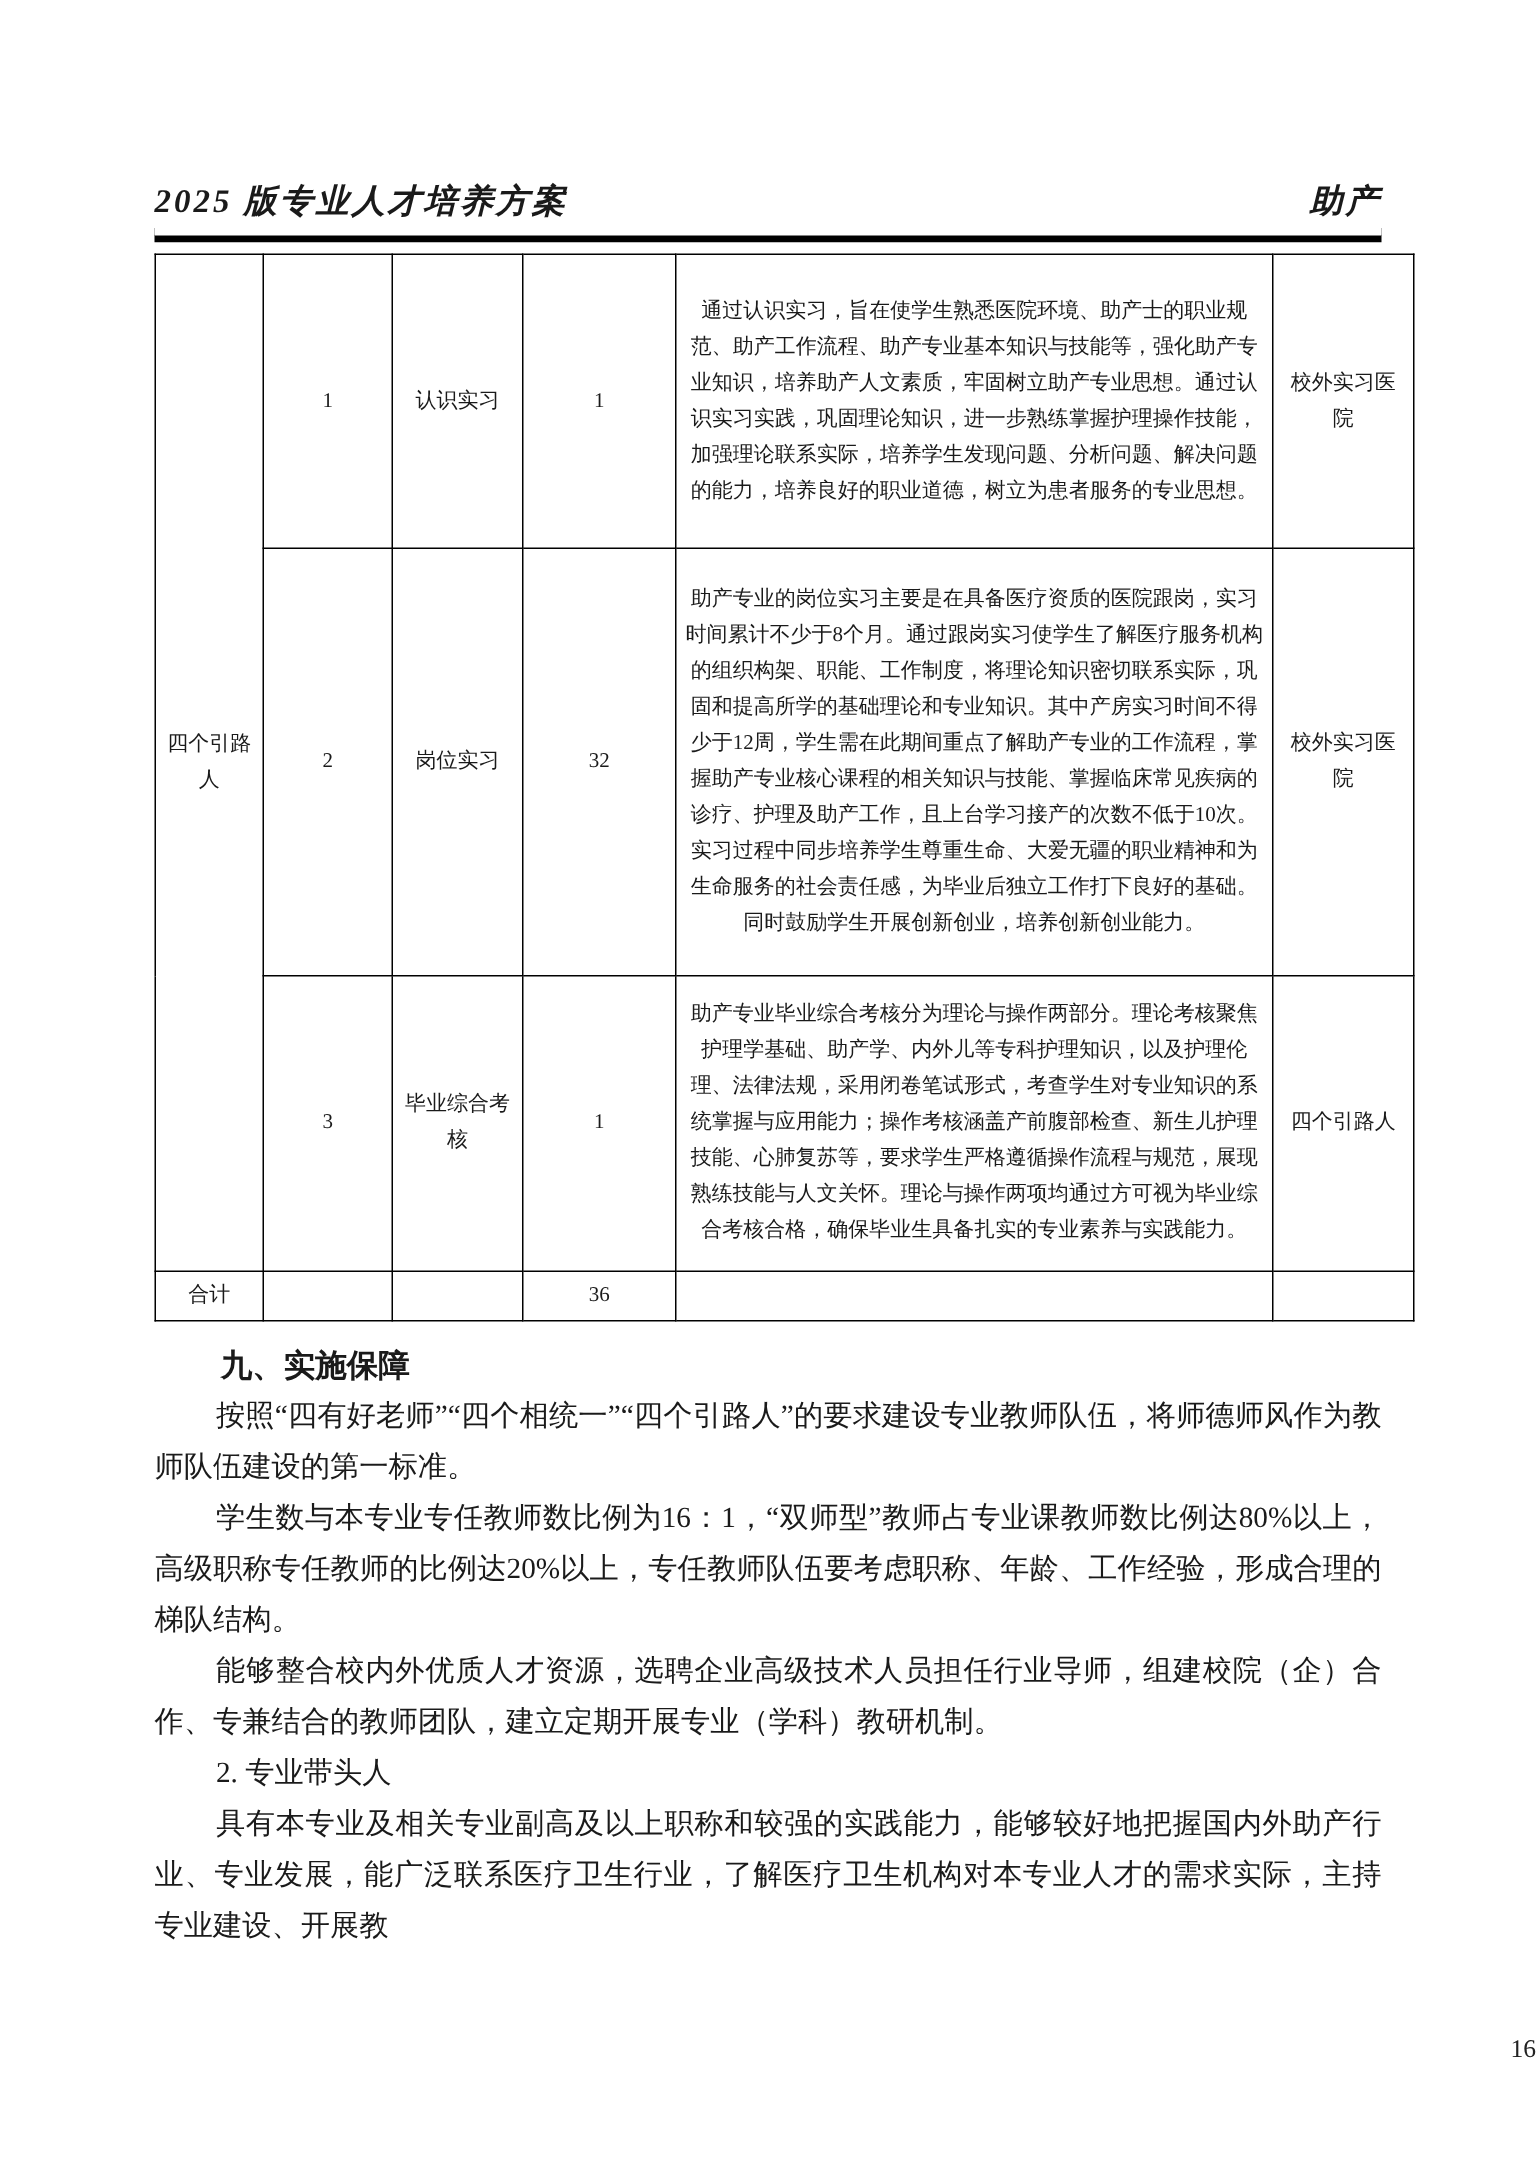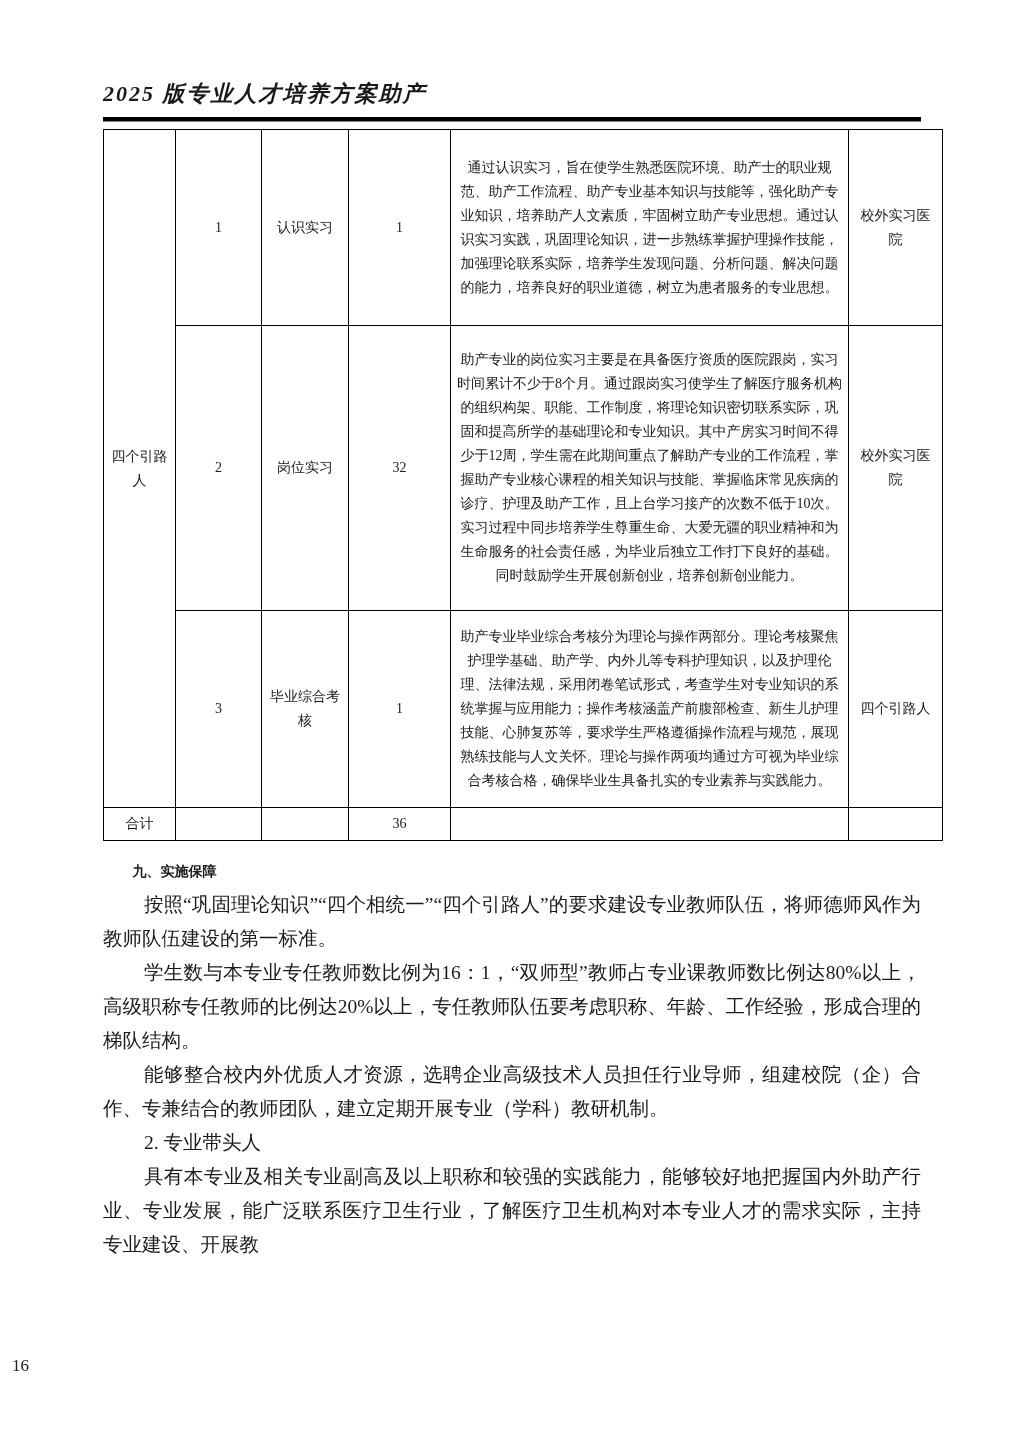--- a/index.html
+++ b/index.html
@@ -10,22 +10,22 @@
     margin:0 auto;
     background:#ffffff;
     color:#1a1a1a;
     font-family:"Liberation Serif", serif;
     overflow:hidden;
   }
   .content { width:818px; margin:0 auto; }
 
   
   .header-row {
-    padding-top:80px;
-    display:flex; align-items:flex-end;
+    padding-top:120px;
+    display:flex; justify-content:space-between; align-items:flex-end;
   }
   .header-title {
     font-size:22px; font-weight:bold; font-style:italic;
     letter-spacing:2px; line-height:28px;
   }
   .header-rule {
     margin-top:4px;
     height:3px;
     background:#000;
     border-bottom:5px solid #fff;
@@ -65,31 +65,31 @@
   tr.row-1 { height:196px; }
   tr.row-2 { height:285px; }
   tr.row-3 { height:197px; }
   tr.row-total { height:33px; }
 
   
   .sections { margin-top:13px; font-size:19.5px; line-height:34px; }
   .sec-heading {
     font-family:"Liberation Sans", sans-serif;
     font-weight:700;
-    font-size:14px;
+    font-size:21px;
     text-indent:2.1em;
   }
   .sec-sub { text-indent:2.1em; }
   .para { text-indent:2.1em; text-align:justify; }
   .item-title { text-indent:2.1em; }
 
   
   .footer {
     position:absolute; left:0; right:0; bottom:72px;
-    text-align:left; font-size:17px; color:#222;padding-left:12px;
+    text-align:right; font-size:17px; color:#222;padding-left:12px;
   }
 </style>
 </head>
 <body>
 
 <div class="page">
   <div class="content">
 
     <div class="header-row">
       <span class="header-title">2025 版专业人才培养方案</span>
@@ -127,21 +127,21 @@
           <td class="col-name"></td>
           <td class="col-hours">36</td>
           <td class="col-desc"></td>
           <td class="col-place"></td>
         </tr>
       </tbody>
     </table>
 
     <div class="sections">
       <div class="sec-heading">九、实施保障</div>
-      <div class="para">按照“巩固理论知识”“四个相统一”“四个引路人”的要求建设专业教师队伍，将师德师风作为教师队伍建设的第一标准。</div>
+      <div class="para">按照“四有好老师”“四个相统一”“四个引路人”的要求建设专业教师队伍，将师德师风作为教师队伍建设的第一标准。</div>
       <div class="para">学生数与本专业专任教师数比例为16：1，“双师型”教师占专业课教师数比例达80%以上，高级职称专任教师的比例达20%以上，专任教师队伍要考虑职称、年龄、工作经验，形成合理的梯队结构。</div>
       <div class="para">能够整合校内外优质人才资源，选聘企业高级技术人员担任行业导师，组建校院（企）合作、专兼结合的教师团队，建立定期开展专业（学科）教研机制。</div>
       <div class="item-title">2. 专业带头人</div>
       <div class="para">具有本专业及相关专业副高及以上职称和较强的实践能力，能够较好地把握国内外助产行业、专业发展，能广泛联系医疗卫生行业，了解医疗卫生机构对本专业人才的需求实际，主持专业建设、开展教</div>
     </div>
 
   </div>
 
   <div class="footer">16</div>
 </div>

